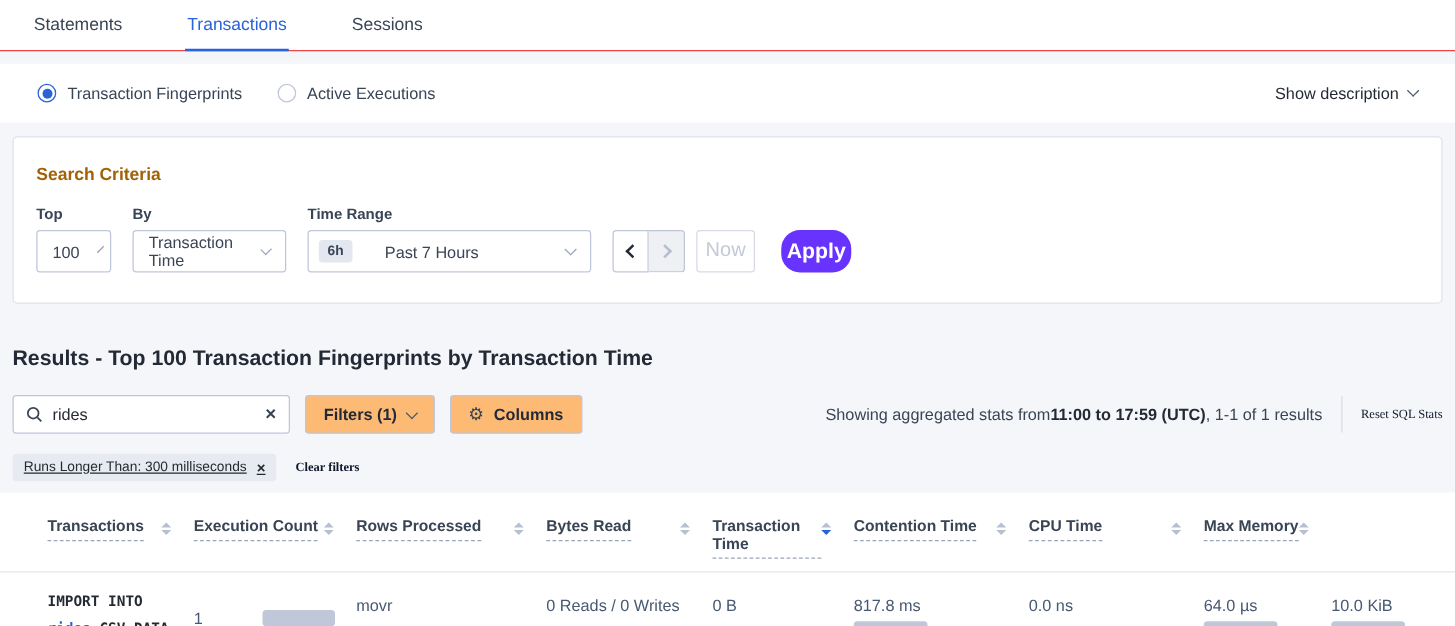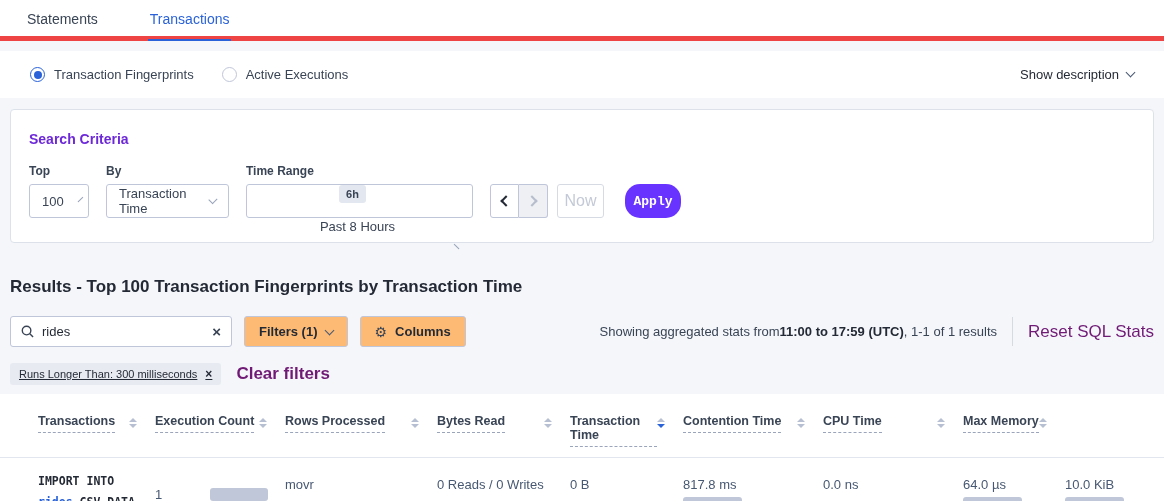--- a/index.html
+++ b/index.html
@@ -1,67 +1,67 @@
 <!DOCTYPE html>
 <html><head>
 <meta charset="utf-8">
 <style>
   * { margin:0; padding:0; box-sizing:border-box; }
   html,body { width:1164px; height:501px; overflow:hidden; }
   body { background:#f4f6fa; font-family:"Liberation Sans", sans-serif; color:#394455; }
 
   
-  .tabbar { background:#fff; height:41px; border-bottom:5px solid #ef4444; display:flex; padding-left:25px; }
+  .tabbar { background:#fff; height:41px; border-bottom:1px solid #ef4444; display:flex; padding-left:25px; }
   .tab { font-size:14px; color:#394455; padding:0 2px; margin-right:48px; line-height:39px; height:41px; border-bottom:2px solid transparent; cursor:pointer; }
   .tab.active { color:#2962d9; border-bottom-color:#2962d9; font-weight:500; }
 
   
   .radio-strip { background:#fff; margin-top:10px; height:47px; display:flex; align-items:center; padding:0 30px 0 30px; }
   .radio-opt { display:flex; align-items:flex-start; margin-right:28px; font-size:13px; color:#394455; }
   .radio { width:15px; height:15px; border-radius:50%; border:1px solid #c0c6d9; background:#fff; margin-right:9px; position:relative; }
   .radio.sel { border:1.5px solid #2962d9; }
   .radio.sel::after { content:""; position:absolute; inset:2.5px; border-radius:50%; background:#2962d9; }
   .show-desc { margin-left:auto; font-size:13px; color:#242a35; display:flex; align-items:center; gap:8px; cursor:pointer; }
 
   .chev { width:7px; height:7px; border-right:1.5px solid #475872; border-bottom:1.5px solid #475872; transform:rotate(45deg); display:inline-block; margin-top:-4px; }
   .chev.gray { border-color:#9aa5bb; }
 
   
   .card { margin:11px 10px 0 10px; background:#fff; border:1px solid #dde2ea; border-radius:4px; padding:21px 18px 24px 18px; }
-  .card-title { font-size:14px; font-weight:bold; color:#6d28d9; }
+  .card-title { font-size:14px; font-weight:bold; color:#a16207; }
   .controls { display:flex; margin-top:17px; align-items:flex-end; }
   .control-group { margin-right:17px; }
   .control-label { font-size:12px; font-weight:bold; color:#394455; margin-bottom:6px; }
   .select { height:34px; border:1px solid #c0c6d9; border-radius:3px; background:#fff; display:flex; align-items:center; font-size:13px; color:#394455; padding:0 12px; cursor:pointer;gap:16px; }
   .select .chev { margin-left:auto; }
   .sel-top { width:60px; }
   .sel-by { width:123px; }
-  .sel-range { width:227px; padding-left:8px;flex-direction:column; }
+  .sel-range { width:227px; padding-left:8px; }
   .range-badge { background:#e3e8f0; border-radius:3px; font-size:11px; font-weight:bold; color:#394455; padding:3px 7px; margin-right:10px; }
   .stepper { display:flex; margin-left:0; }
   .step-btn { width:29px; height:34px; border:1px solid #c0c6d9; background:#fff; display:flex; align-items:center; justify-content:center; cursor:pointer; }
   .step-btn.left { border-radius:3px 0 0 3px; }
   .step-btn.right { border-radius:0 3px 3px 0; border-left:none; background:#eef0f4; cursor:default; }
   .chv-l { width:8px; height:8px; border-left:2px solid #242a35; border-bottom:2px solid #242a35; transform:rotate(45deg); margin-left:3px; }
   .chv-r { width:8px; height:8px; border-left:2px solid #b6bdcc; border-bottom:2px solid #b6bdcc; transform:rotate(-135deg); margin-right:3px; }
   .now-btn { margin-left:9px; height:34px; width:47px; border:1px solid #d6dbe3; background:#fff; border-radius:3px; color:#c3c9d6; font-size:16px; font-family:inherit; cursor:default; }
-  .apply-btn { margin-left:21px; height:34px; width:56px; border:none; background:#6933ff; border-radius:15px; color:#fff; font-size:13px; font-weight:bold; font-family:Liberation Mono, monospace; cursor:pointer; }
+  .apply-btn { margin-left:21px; height:34px; width:56px; border:none; background:#6933ff; border-radius:15px; color:#fff; font-size:17px; font-weight:bold; font-family:Liberation Sans, sans-serif; cursor:pointer; }
 
   
   .results-heading { margin:34px 10px 0 10px; font-size:17px; font-weight:bold; color:#242a35; }
   .toolbar { margin:19px 10px 0 10px; display:flex; align-items:center; }
   .search-box { width:222px; height:31px; border:1px solid #c0c6d9; border-radius:3px; background:#fff; display:flex; align-items:center; padding:0 10px; }
   .search-box input { border:none; outline:none; flex:1; font-size:13px; color:#242a35; font-family:inherit; margin-left:8px; min-width:0; }
   .clear-x { color:#394455; font-size:15px; font-weight:bold; cursor:pointer; line-height:1; }
   .tb-btn { margin-left:12px; height:31px; border:1px solid #c0c6d9; border-radius:3px; background:#fdba74; display:flex; align-items:center; padding:0 14px; font-size:13px; font-weight:bold; color:#242a35; gap:8px; cursor:pointer; }
   .gear { font-family:"DejaVu Sans", sans-serif; font-size:14px; font-weight:normal; color:#394455; }
   .stats { margin-left:auto; display:flex; align-items:center; font-size:13px; color:#394455; }
   .stats b { color:#242a35; }
   .vdiv { width:1px; height:29px; background:#d6dbe3; margin:0 15px; }
-  .link { color:#701a75; font-size:17px; font-weight:500; cursor:pointer; text-decoration:none; }
+  .link { color:#0f172a; font-size:10px; font-weight:500; cursor:pointer; text-decoration:none;font-family:Liberation Serif, serif; }
 
   .filter-row { margin:16px 10px 0 10px; display:flex; align-items:center; }
   .pill { background:#e7ebf1; border-radius:3px; padding:4px 9px; font-size:11px; color:#242a35; display:flex; align-items:center; gap:8px;text-decoration:underline; }
   .pill .x { font-weight:bold; font-size:12px; cursor:pointer; }
   .clear-filters { margin-left:15px; font-weight:bold; }
 
   
   .table { margin-top:9px; background:#fff; padding-bottom:14px; }
   .thead, .trow { display:grid; grid-template-columns:117px 130px 152px 133px 113px 140px 140px 102px 99px; padding-left:38px; }
   .thead { padding-top:20px; padding-bottom:10px; }
@@ -80,20 +80,21 @@
   .exec-cell .val { width:55px; }
   .exec-cell .bar { width:58px; }
   .stack .bar { width:59px; margin-top:5px; }
 </style>
 </head>
 <body>
 
 <div class="tabbar">
   <div class="tab">Statements</div>
   <div class="tab active">Transactions</div>
+  <div class="tab">Sessions</div>
 </div>
 
 <div class="radio-strip">
   <div class="radio-opt">
     <span class="radio sel"></span>
     <span>Transaction Fingerprints</span>
   </div>
   <div class="radio-opt">
     <span class="radio"></span>
     <span>Active Executions</span>
@@ -118,21 +119,21 @@
       <div class="control-label">By</div>
       <div class="select sel-by">
         <span>Transaction Time</span>
         <span class="chev gray"></span>
       </div>
     </div>
     <div class="control-group">
       <div class="control-label">Time Range</div>
       <div class="select sel-range">
         <span class="range-badge">6h</span>
-        <span>Past 8 Hours</span>
+        <span>Past 7 Hours</span>
         <span class="chev gray"></span>
       </div>
     </div>
     <div class="stepper">
       <div class="step-btn left">
           <span class="chv-l"></span>
         </div>
       <div class="step-btn right">
           <span class="chv-r"></span>
         </div>

